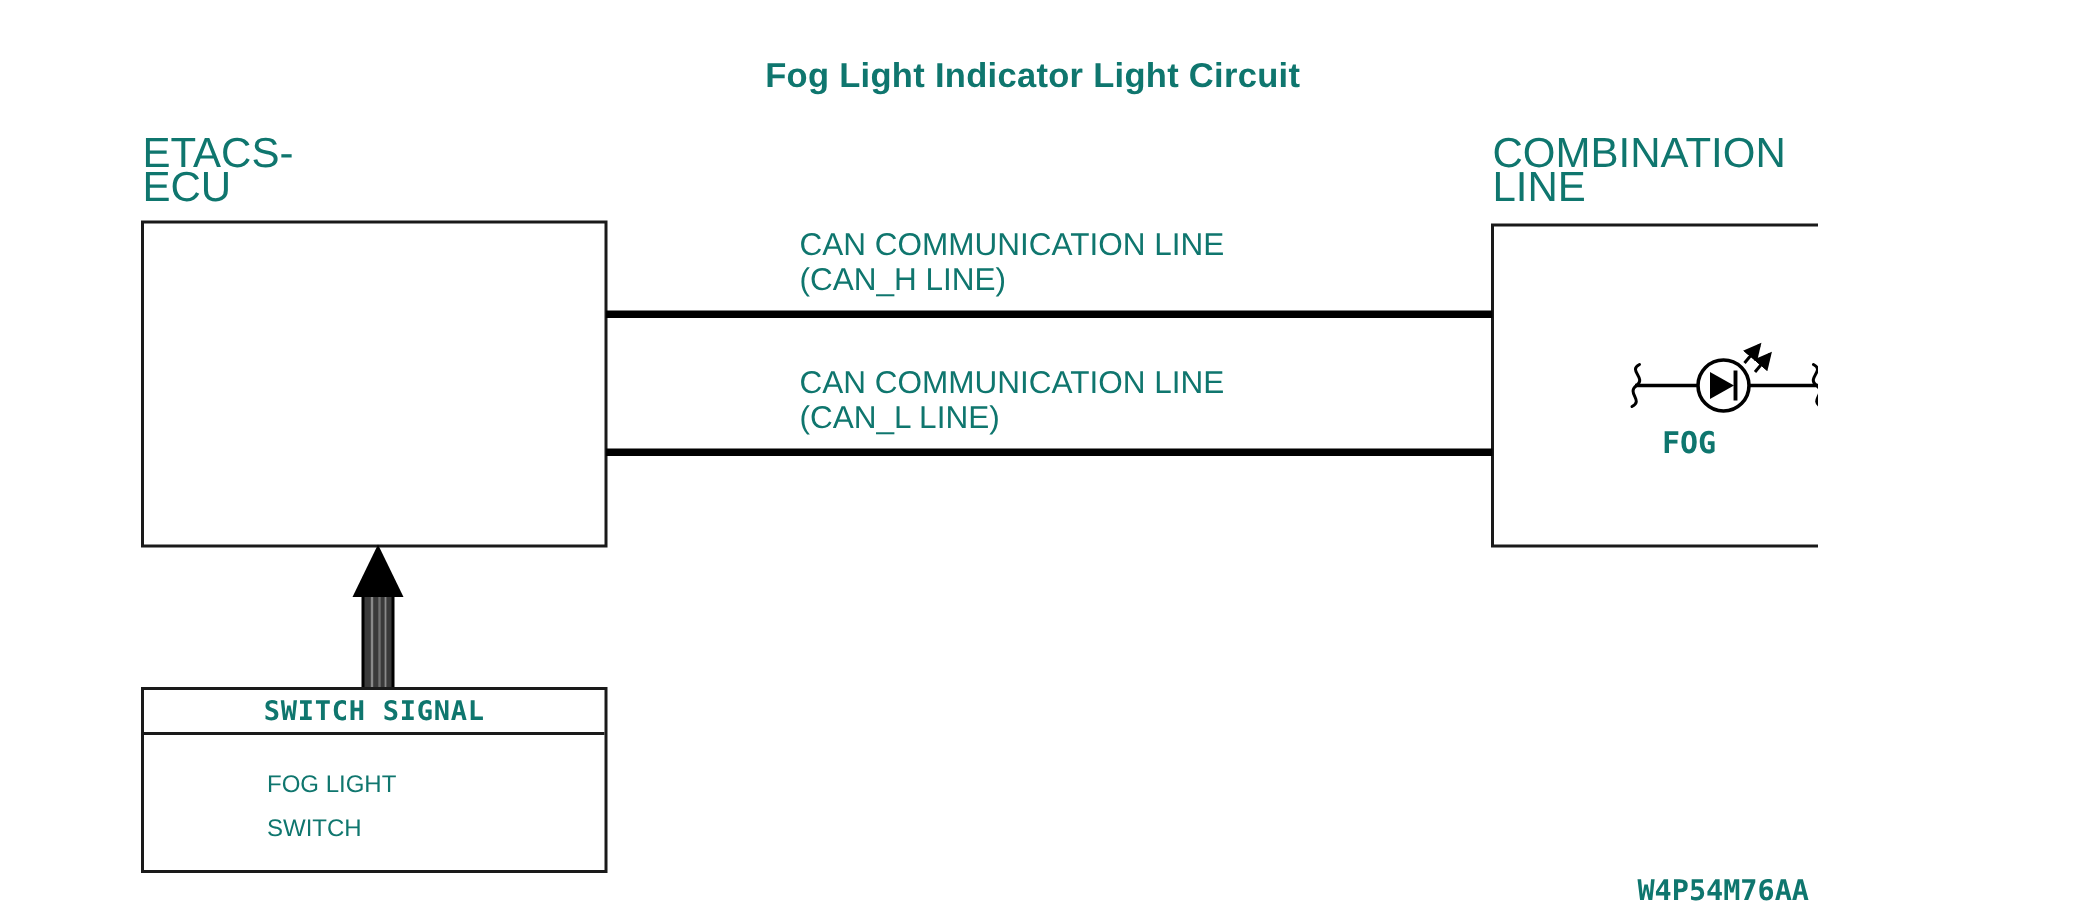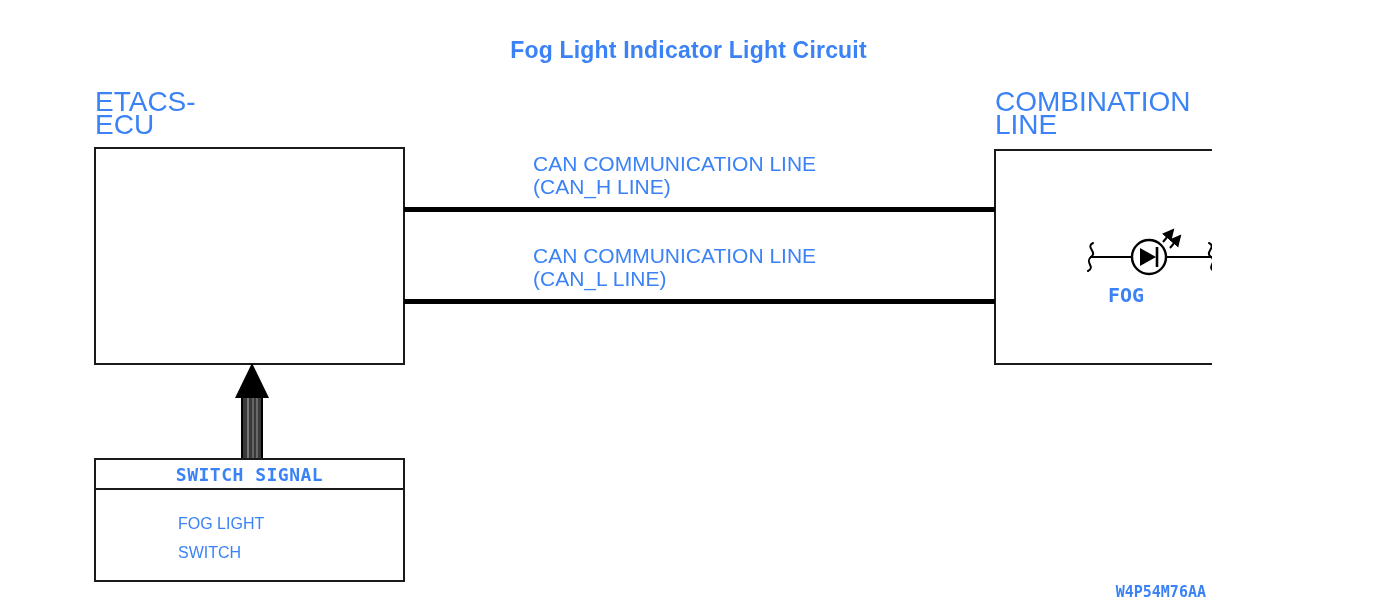--- a/index.html
+++ b/index.html
@@ -6,21 +6,21 @@
     margin: 0;
     padding: 0;
     background: #ffffff;
   }
   .diagram {
     position: relative;
     width: 1212px;
     height: 613px;
     background: #ffffff;
     font-family: "Liberation Sans", sans-serif;
-    color: #3b82f6;
+    color: #0f766e;
     overflow: hidden;
   }
   .title {
     position: absolute;
     top: 37px;
     left: 0;
     width: 1377px;
     text-align: center;
     font-size: 23px;
     font-weight: bold;
@@ -109,21 +109,21 @@
     margin: 19px 0 0 82px;
     font-size: 16px;
     line-height: 29px;
     white-space: pre-line;
   }
   .figure-code {
     position: absolute;
     right: 6px;
     top: 583px;
     font-family: "DejaVu Sans Mono", monospace;
-    font-size: 15px;
+    font-size: 19px;
     font-weight: bold;
     margin-left: 16px;
   }
 </style>
 </head>
 <body>
 
 <div class="diagram">
 
   <div class="title">Fog Light Indicator Light Circuit</div>

